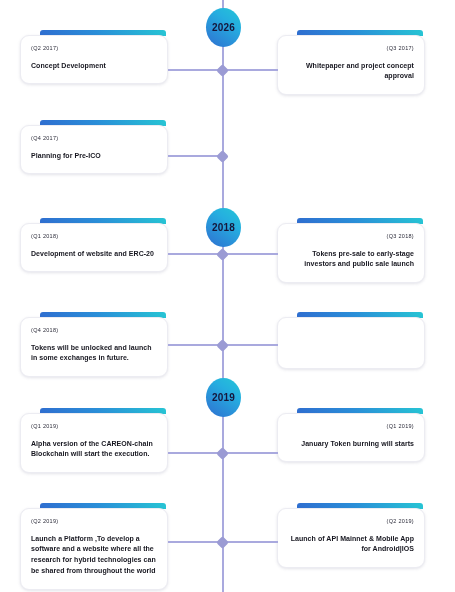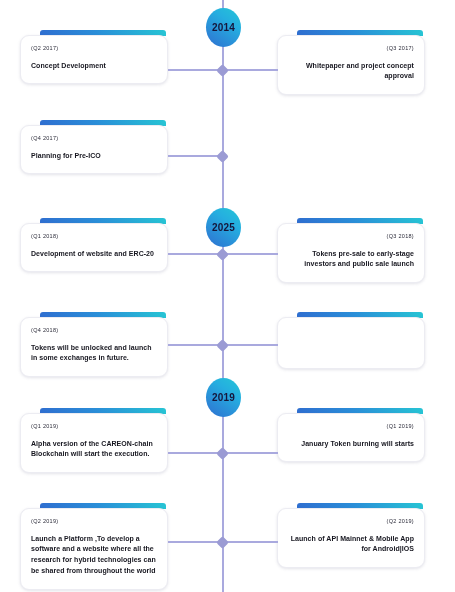--- a/index.html
+++ b/index.html
@@ -120,24 +120,24 @@
       <div class="dot" style="top: 341px;"></div>
       <div class="rung left" style="top: 452px;"></div>
       <div class="rung right" style="top: 452px;"></div>
       <div class="dot" style="top: 449px;"></div>
       <div class="rung left" style="top: 541px;"></div>
       <div class="rung right" style="top: 541px;"></div>
       <div class="dot" style="top: 538px;"></div>
     </div>
   <div id="years">
       <div class="year-node" style="top: 8px;">
-        <span>2014</span>
+        <span>2026</span>
       </div>
       <div class="year-node" style="top: 208px;">
-        <span>2025</span>
+        <span>2018</span>
       </div>
       <div class="year-node" style="top: 378px;">
         <span>2019</span>
       </div>
     </div>
   <div id="cards">
       <div class="card-wrap left" style="top: 30px;">
         <div class="card-bar"></div>
         <div class="card">
           <div class="quarter">(Q2 2017)</div>

